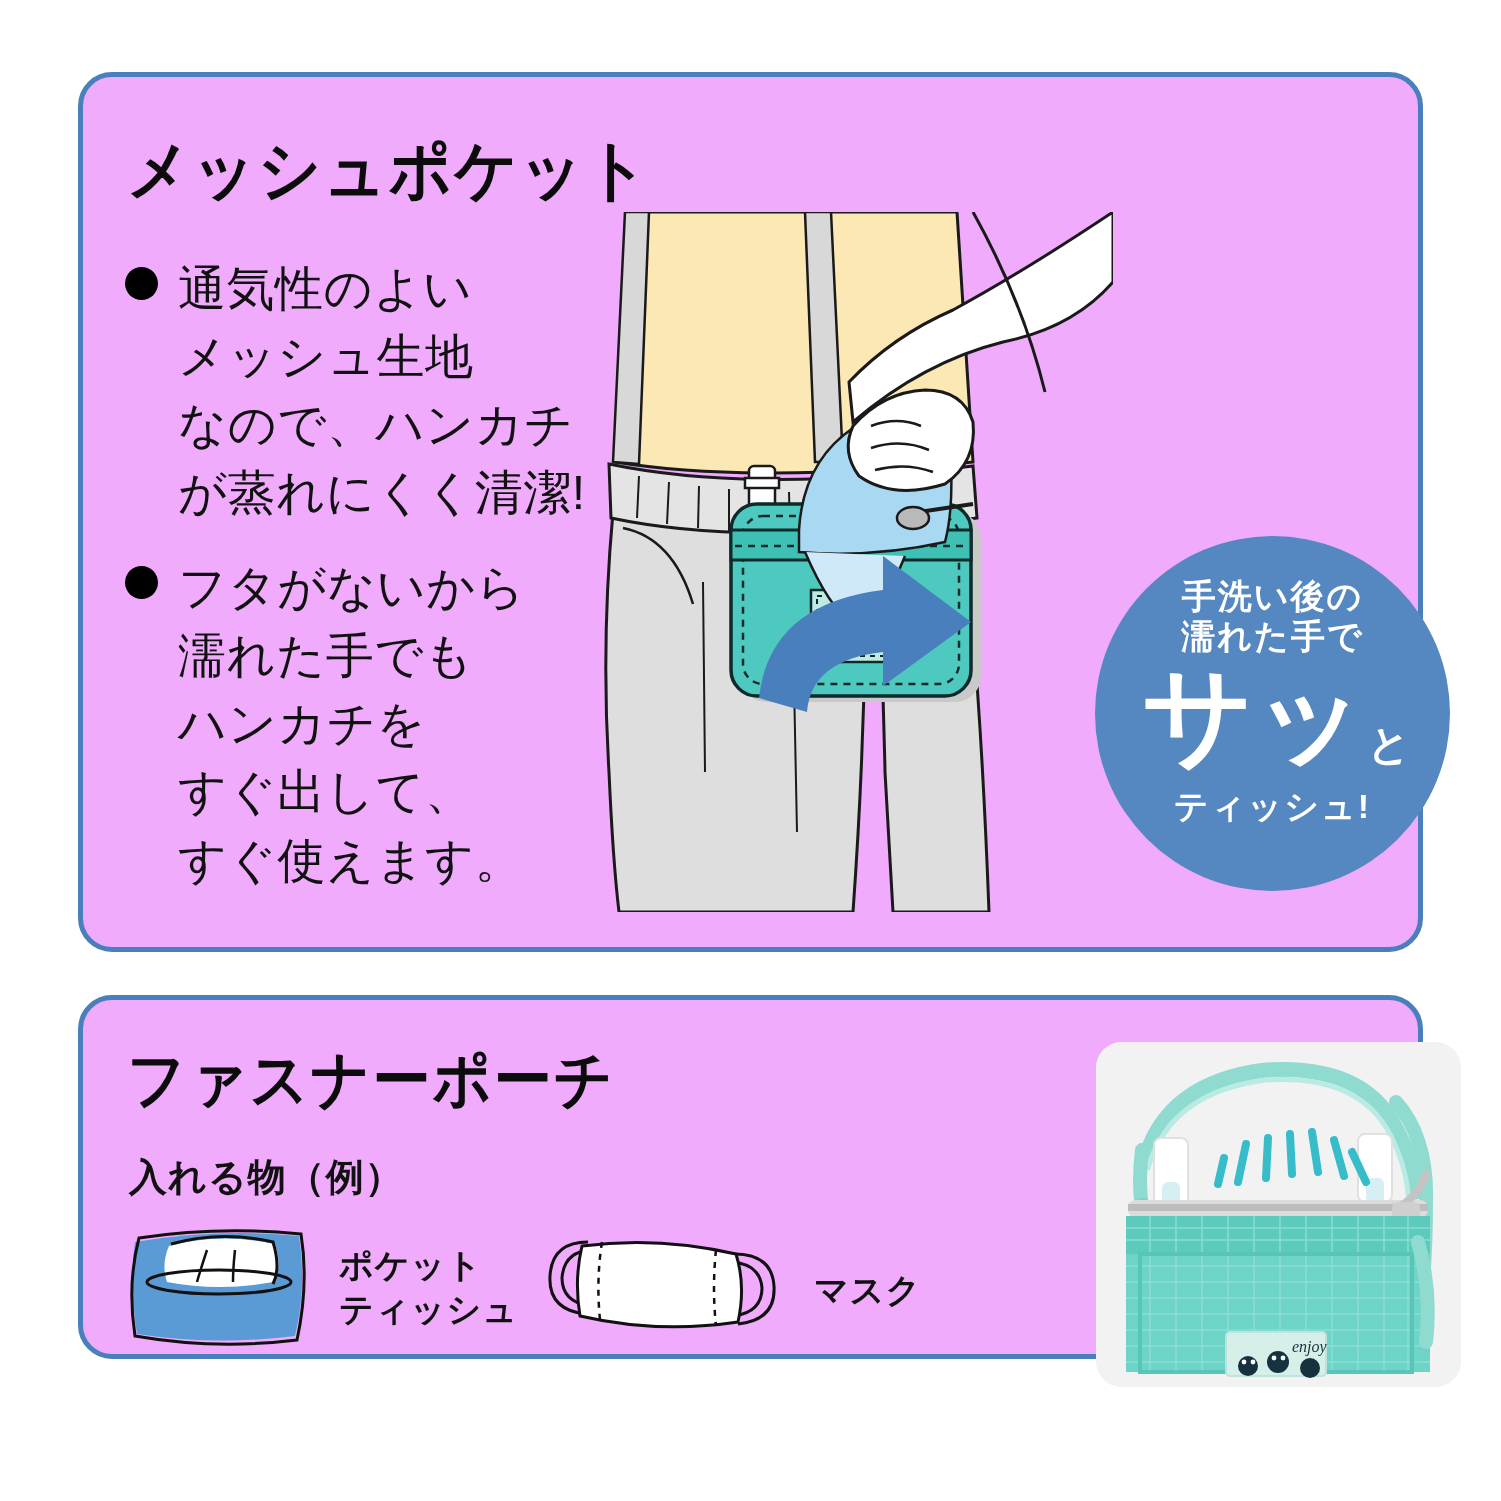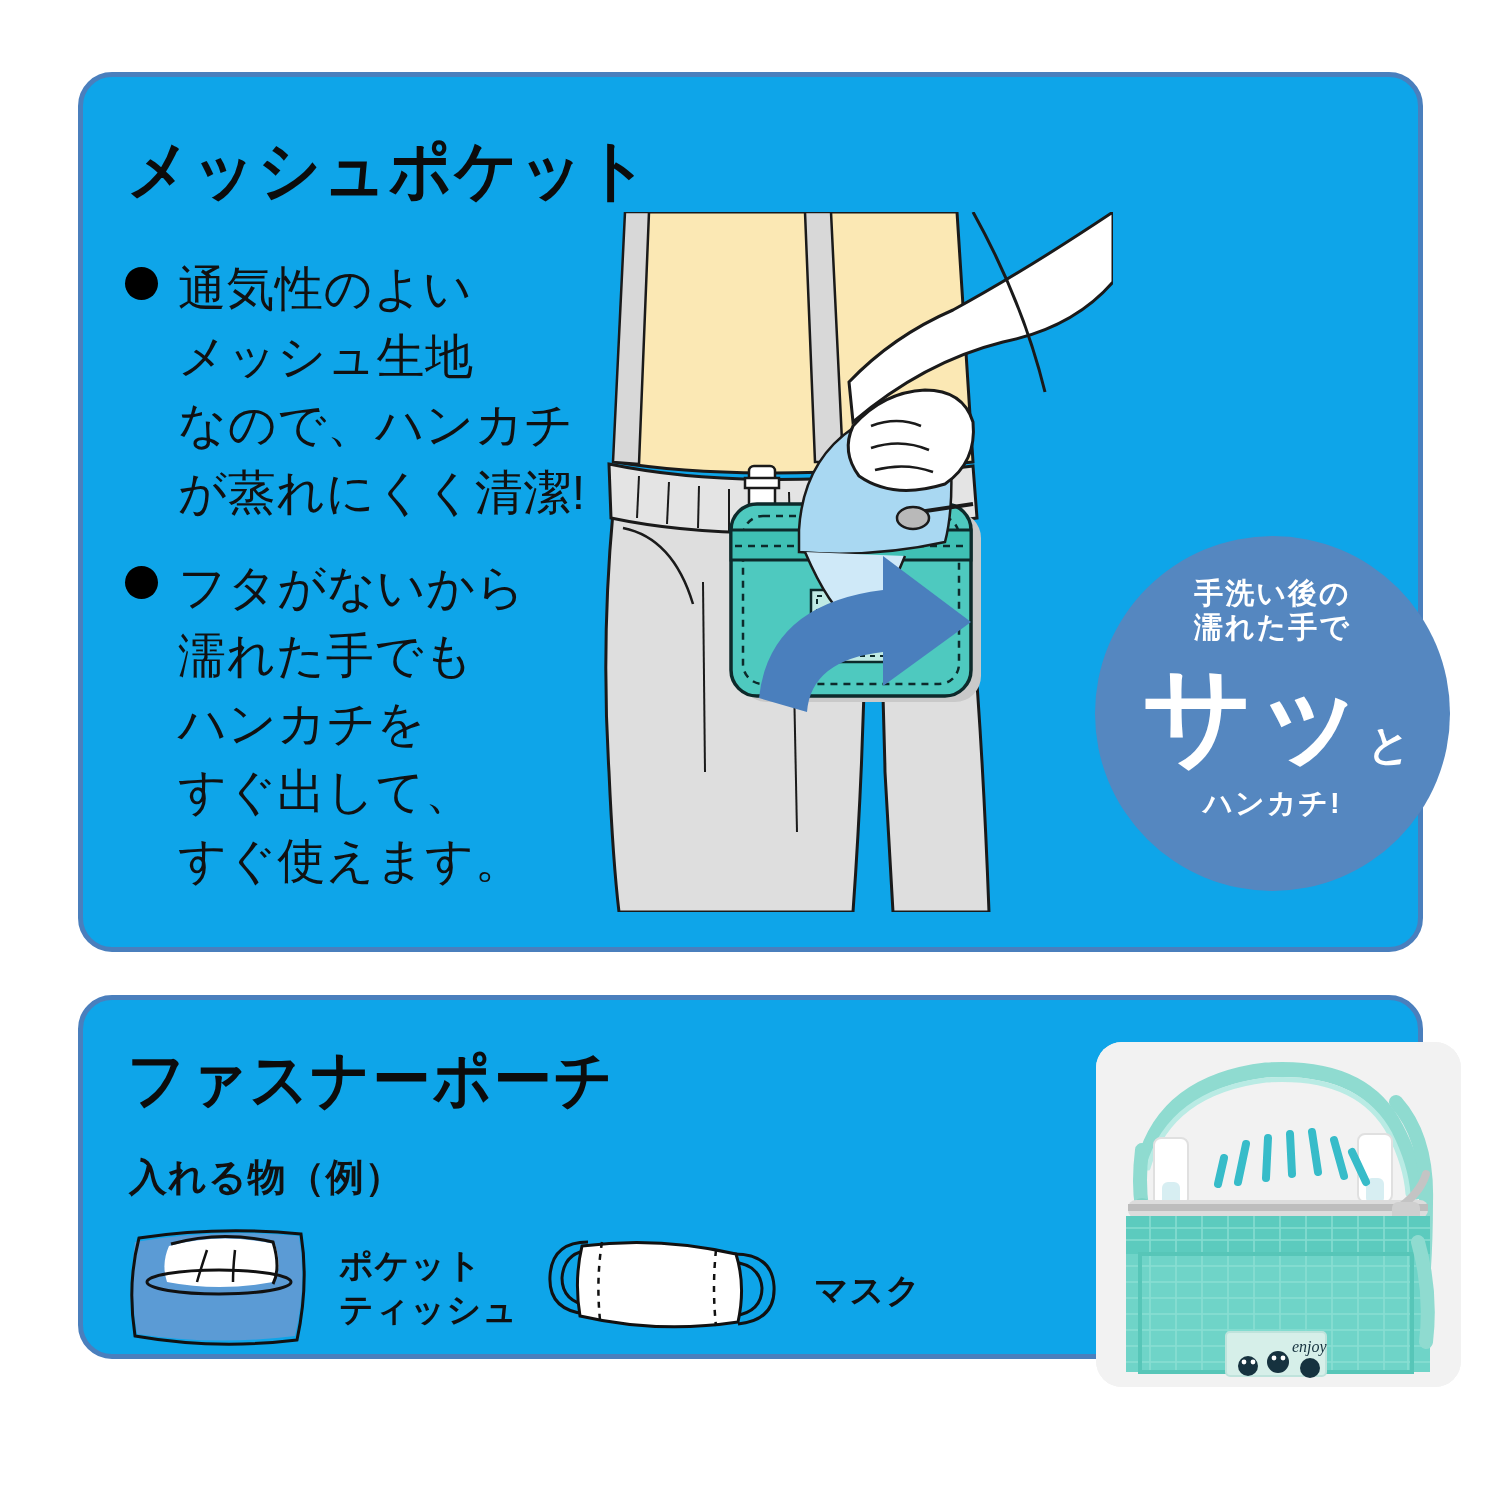--- a/index.html
+++ b/index.html
@@ -7,21 +7,21 @@
     width:1501px;height:1501px;
     background:#ffffff;
     font-family:"Liberation Sans","DejaVu Sans",sans-serif;
     overflow:hidden;
     position:relative;
   }
   .panel{
     position:absolute;
     border:5px solid #4a7fbd;
     border-radius:34px;
-    background:#0ea5e9;
+    background:#f0abfc;
     box-sizing:border-box;
   }
   #panel-top{left:78px;top:72px;width:1345px;height:880px;}
   #panel-bottom{left:78px;top:995px;width:1345px;height:364px;}
 
   .section-title{
     position:absolute;
     font-weight:900;
     color:#0c0c0c;
     letter-spacing:2px;
@@ -55,21 +55,21 @@
     position:absolute;
     left:1012px;top:459px;width:355px;height:355px;
     border-radius:50%;
     background:#5587c0;
     color:#fff;
     text-align:center;
     z-index:6;
   }
   .badge-small{
     position:absolute;left:0;right:0;
-    font-size:29px;line-height:1.18;font-weight:700;
+    font-size:34px;line-height:1.18;font-weight:700;
     white-space:pre-line;letter-spacing:2px;
   }
   #badge-top{top:40px;}
   .badge-big{
     position:absolute;left:10px;right:0;top:126px;
     font-size:108px;font-weight:900;letter-spacing:2px;
     font-family:"DejaVu Sans","Liberation Sans",sans-serif;
     line-height:1;
   }
   .badge-big .to{font-size:42px;font-weight:700;vertical-align:-6px;}
@@ -184,21 +184,21 @@
                Q258 448 254 500 Z" fill="#4a7fbd"></path>
     </svg>
   </div>
 
   <div id="badge">
     <div class="badge-small" id="badge-top">手洗い後の
 濡れた手で</div>
     <div class="badge-big">
       <span>サッ</span><span class="to">と</span>
     </div>
-    <div class="badge-small" id="badge-bottom">ハンカチ!</div>
+    <div class="badge-small" id="badge-bottom">ティッシュ!</div>
   </div>
 </div>
 
 <div class="panel" id="panel-bottom">
 
   <div class="section-title" id="title-zipper">ファスナーポーチ</div>
 
   <div id="subhead">入れる物（例）</div>
 
   <div class="item" id="item-mask">

